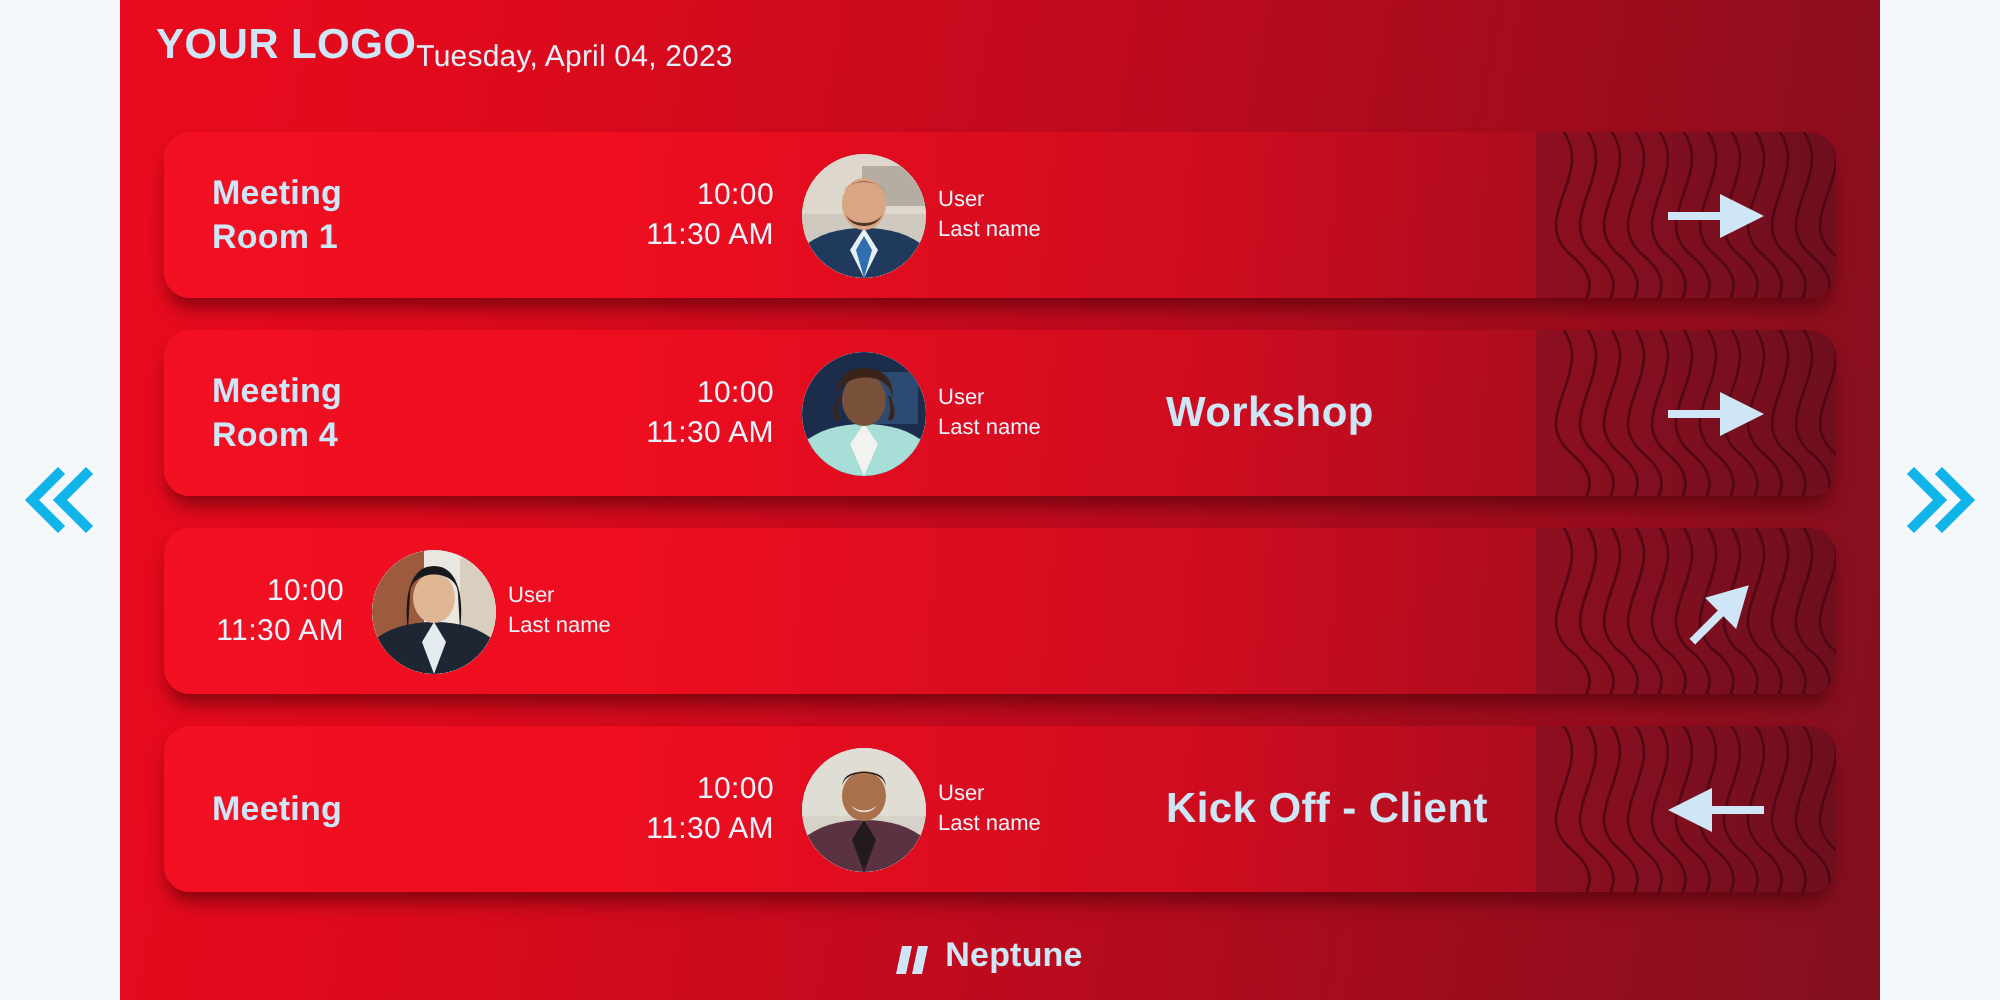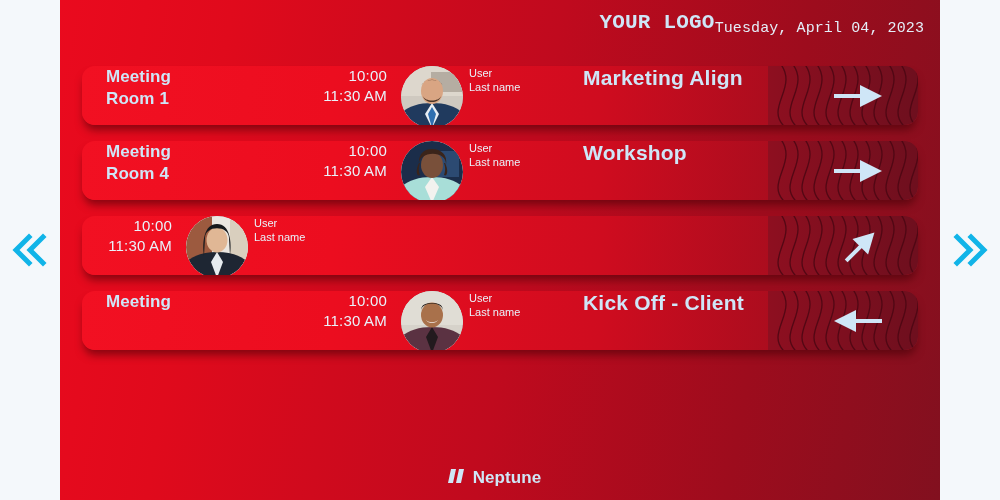--- a/index.html
+++ b/index.html
@@ -23,23 +23,22 @@
   
   .board {
     position:absolute; left:60px; top:0; width:880px; height:500px;
     background:linear-gradient(100deg,#ea0a1e 0%,#e00a1c 18%,#c00a1e 52%,#9d0c1d 78%,#82101f 100%);
     overflow:hidden;
   }
 
   
   .board-header {
     position:relative; height:58px;
-    display:flex; align-items:flex-start; justify-content:flex-end;
-    padding:12px 16px 0 18px;
-    font-family:Liberation Mono, monospace;
+    display:flex; align-items:flex-start; justify-content:flex-start;
+    padding:12px 22px 0 18px;
   }
   .logo-text {
     color:#cfe6f7; font-size:21px; font-weight:bold;
     letter-spacing:.2px; line-height:1;
   }
   .floor-title {
     position:absolute; left:0; right:0; top:14px;
     text-align:center; color:#cfe6f7;
     font-size:22px; font-weight:bold; letter-spacing:.2px;
     pointer-events:none;
@@ -49,25 +48,25 @@
     color:#cfe6f7; font-size:23px; font-weight:bold;
     letter-spacing:.3px; line-height:1.05;
   }
   .clock-date {
     color:#e4eef8; font-size:15px; margin-top:8px; letter-spacing:.1px;
   }
 
   
   .rows { padding:8px 22px 0 22px; }
   .row {
-    position:relative; height:59px; margin-bottom:16px;
+    position:relative; height:83px; margin-bottom:16px;
     border-radius:13px;
     background:linear-gradient(95deg,#f21022 0%,#ec0d1f 30%,#cf0c1f 62%,#a50d1e 86%,#8c0f1e 100%);
     box-shadow:0 7px 9px -2px rgba(60,0,6,.55);
-    display:flex; overflow:hidden;
+    display:flex; align-items:center; overflow:hidden;
   }
 
   
   .row-wave {
     position:absolute; right:0; top:0; height:100%; width:150px;
     overflow:hidden; border-radius:0 13px 13px 0;
   }
   .row-wave svg { display:block; width:150px; height:83px; }
 
   .room {
@@ -96,21 +95,21 @@
   }
   .row-arrow {
     position:absolute; right:34px; top:50%; transform:translateY(-50%);
     z-index:3;
   }
   .row-arrow svg { display:block; }
 
   
   .board-footer {
     position:absolute; left:0; right:12px; bottom:12px;
-    display:flex; align-items:flex-start; justify-content:center; gap:6px;
+    display:flex; align-items:flex-end; justify-content:center; gap:6px;
   }
   .brand-mark svg { display:block; }
   .brand-name {
     color:#cfe6f7; font-size:17px; font-weight:bold; letter-spacing:.1px;
   }
 </style>
 </head>
 <body>
 
 <div class="side-nav left">
@@ -198,21 +197,20 @@
             <path d="M22 30 C24 38 38 38 40 30 C38 36 24 36 22 30 Z" fill="#4b3428"></path>
           </g>
         </svg>
       </div>
 
       <div class="person">
         <div>User</div>
         <div>Last name</div>
       </div>
 
-      <div class="event">Marketing Align</div>
 
       <div class="row-arrow">
         <svg width="52" height="30" viewBox="0 0 52 30">
           <path d="M2 15 H30" stroke="#cfe6f7" stroke-width="4"></path>
           <path d="M28 4 L50 15 L28 26 Z" fill="#cfe6f7"></path>
         </svg>
       </div>
     </div>
 
     <div class="row">

